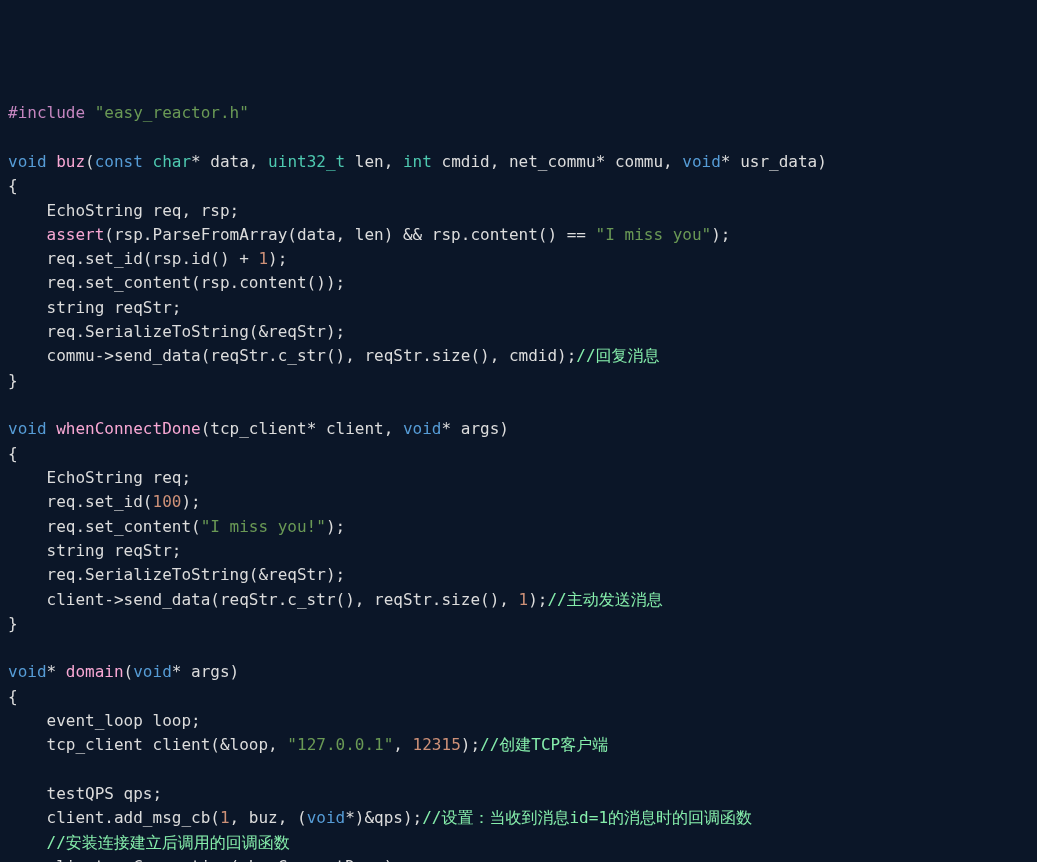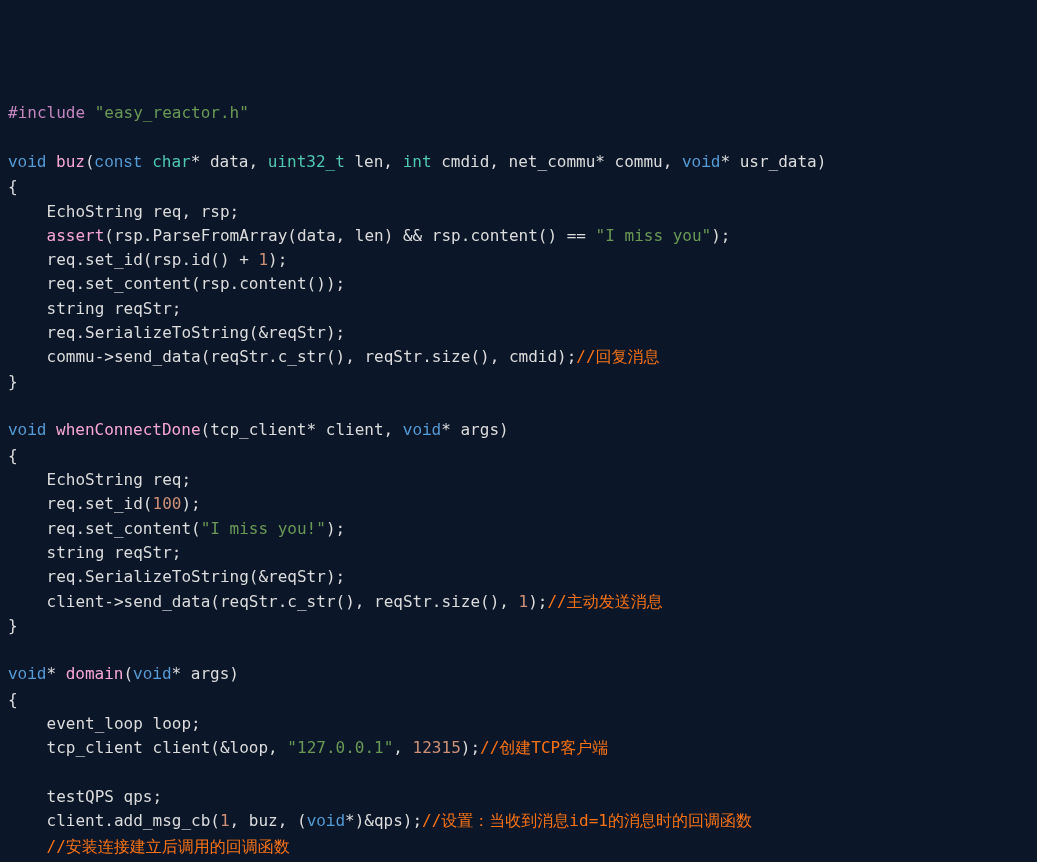--- a/index.html
+++ b/index.html
@@ -10,25 +10,25 @@
     font-size: 16px;
     line-height: 1.52;
     color: #dcdcdc;
     white-space: pre;
     width: 1037px;
     box-sizing: border-box;
   }
   .code-line { display: block; }
   .pp   { color: #c586c0; text-align: center; }      
   .str  { color: #6a9955; }      
-  .kw   { color: #569cd6; font-family: Liberation Mono, monospace; }      
+  .kw   { color: #569cd6; }      
   .type { color: #4ec9b0; }      
   .fn   { color: #f9a8d4; }      
   .num  { color: #ce9178; }      
-  .cmt  { color: #f97316; }      
+  .cmt  { color: #86efac; }      
   .pl   { color: #dcdcdc; }      
 </style>
 </head>
 <body>
 
 
 
 <div id="code-root"><span class="code-line"><span class="pp">#include </span><span class="str">"easy_reactor.h"</span></span><span class="code-line">&nbsp;</span><span class="code-line"><span class="kw">void </span><span class="fn">buz</span><span class="pl">(</span><span class="kw">const </span><span class="type">char</span><span class="pl">* data, </span><span class="type">uint32_t</span><span class="pl"> len, </span><span class="type">int</span><span class="pl"> cmdid, net_commu* commu, </span><span class="kw">void</span><span class="pl">* usr_data)</span></span><span class="code-line"><span class="pl">{</span></span><span class="code-line"><span class="pl">    EchoString req, rsp;</span></span><span class="code-line"><span class="pl">    </span><span class="fn">assert</span><span class="pl">(rsp.ParseFromArray(data, len) &amp;&amp; rsp.content() == </span><span class="str">"I miss you"</span><span class="pl">);</span></span><span class="code-line"><span class="pl">    req.set_id(rsp.id() + </span><span class="num">1</span><span class="pl">);</span></span><span class="code-line"><span class="pl">    req.set_content(rsp.content());</span></span><span class="code-line"><span class="pl">    string reqStr;</span></span><span class="code-line"><span class="pl">    req.SerializeToString(&amp;reqStr);</span></span><span class="code-line"><span class="pl">    commu-&gt;send_data(reqStr.c_str(), reqStr.size(), cmdid);</span><span class="cmt">//回复消息</span></span><span class="code-line"><span class="pl">}</span></span><span class="code-line">&nbsp;</span><span class="code-line"><span class="kw">void </span><span class="fn">whenConnectDone</span><span class="pl">(tcp_client* client, </span><span class="kw">void</span><span class="pl">* args)</span></span><span class="code-line"><span class="pl">{</span></span><span class="code-line"><span class="pl">    EchoString req;</span></span><span class="code-line"><span class="pl">    req.set_id(</span><span class="num">100</span><span class="pl">);</span></span><span class="code-line"><span class="pl">    req.set_content(</span><span class="str">"I miss you!"</span><span class="pl">);</span></span><span class="code-line"><span class="pl">    string reqStr;</span></span><span class="code-line"><span class="pl">    req.SerializeToString(&amp;reqStr);</span></span><span class="code-line"><span class="pl">    client-&gt;send_data(reqStr.c_str(), reqStr.size(), </span><span class="num">1</span><span class="pl">);</span><span class="cmt">//主动发送消息</span></span><span class="code-line"><span class="pl">}</span></span><span class="code-line">&nbsp;</span><span class="code-line"><span class="kw">void</span><span class="pl">* </span><span class="fn">domain</span><span class="pl">(</span><span class="kw">void</span><span class="pl">* args)</span></span><span class="code-line"><span class="pl">{</span></span><span class="code-line"><span class="pl">    event_loop loop;</span></span><span class="code-line"><span class="pl">    tcp_client client(&amp;loop, </span><span class="str">"127.0.0.1"</span><span class="pl">, </span><span class="num">12315</span><span class="pl">);</span><span class="cmt">//创建TCP客户端</span></span><span class="code-line">&nbsp;</span><span class="code-line"><span class="pl">    testQPS qps;</span></span><span class="code-line"><span class="pl">    client.add_msg_cb(</span><span class="num">1</span><span class="pl">, buz, (</span><span class="kw">void</span><span class="pl">*)&amp;qps);</span><span class="cmt">//设置：当收到消息id=1的消息时的回调函数</span></span><span class="code-line"><span class="pl">    </span><span class="cmt">//安装连接建立后调用的回调函数</span></span><span class="code-line"><span class="pl">    client.onConnection(whenConnectDone);</span></span></div>
 
 

